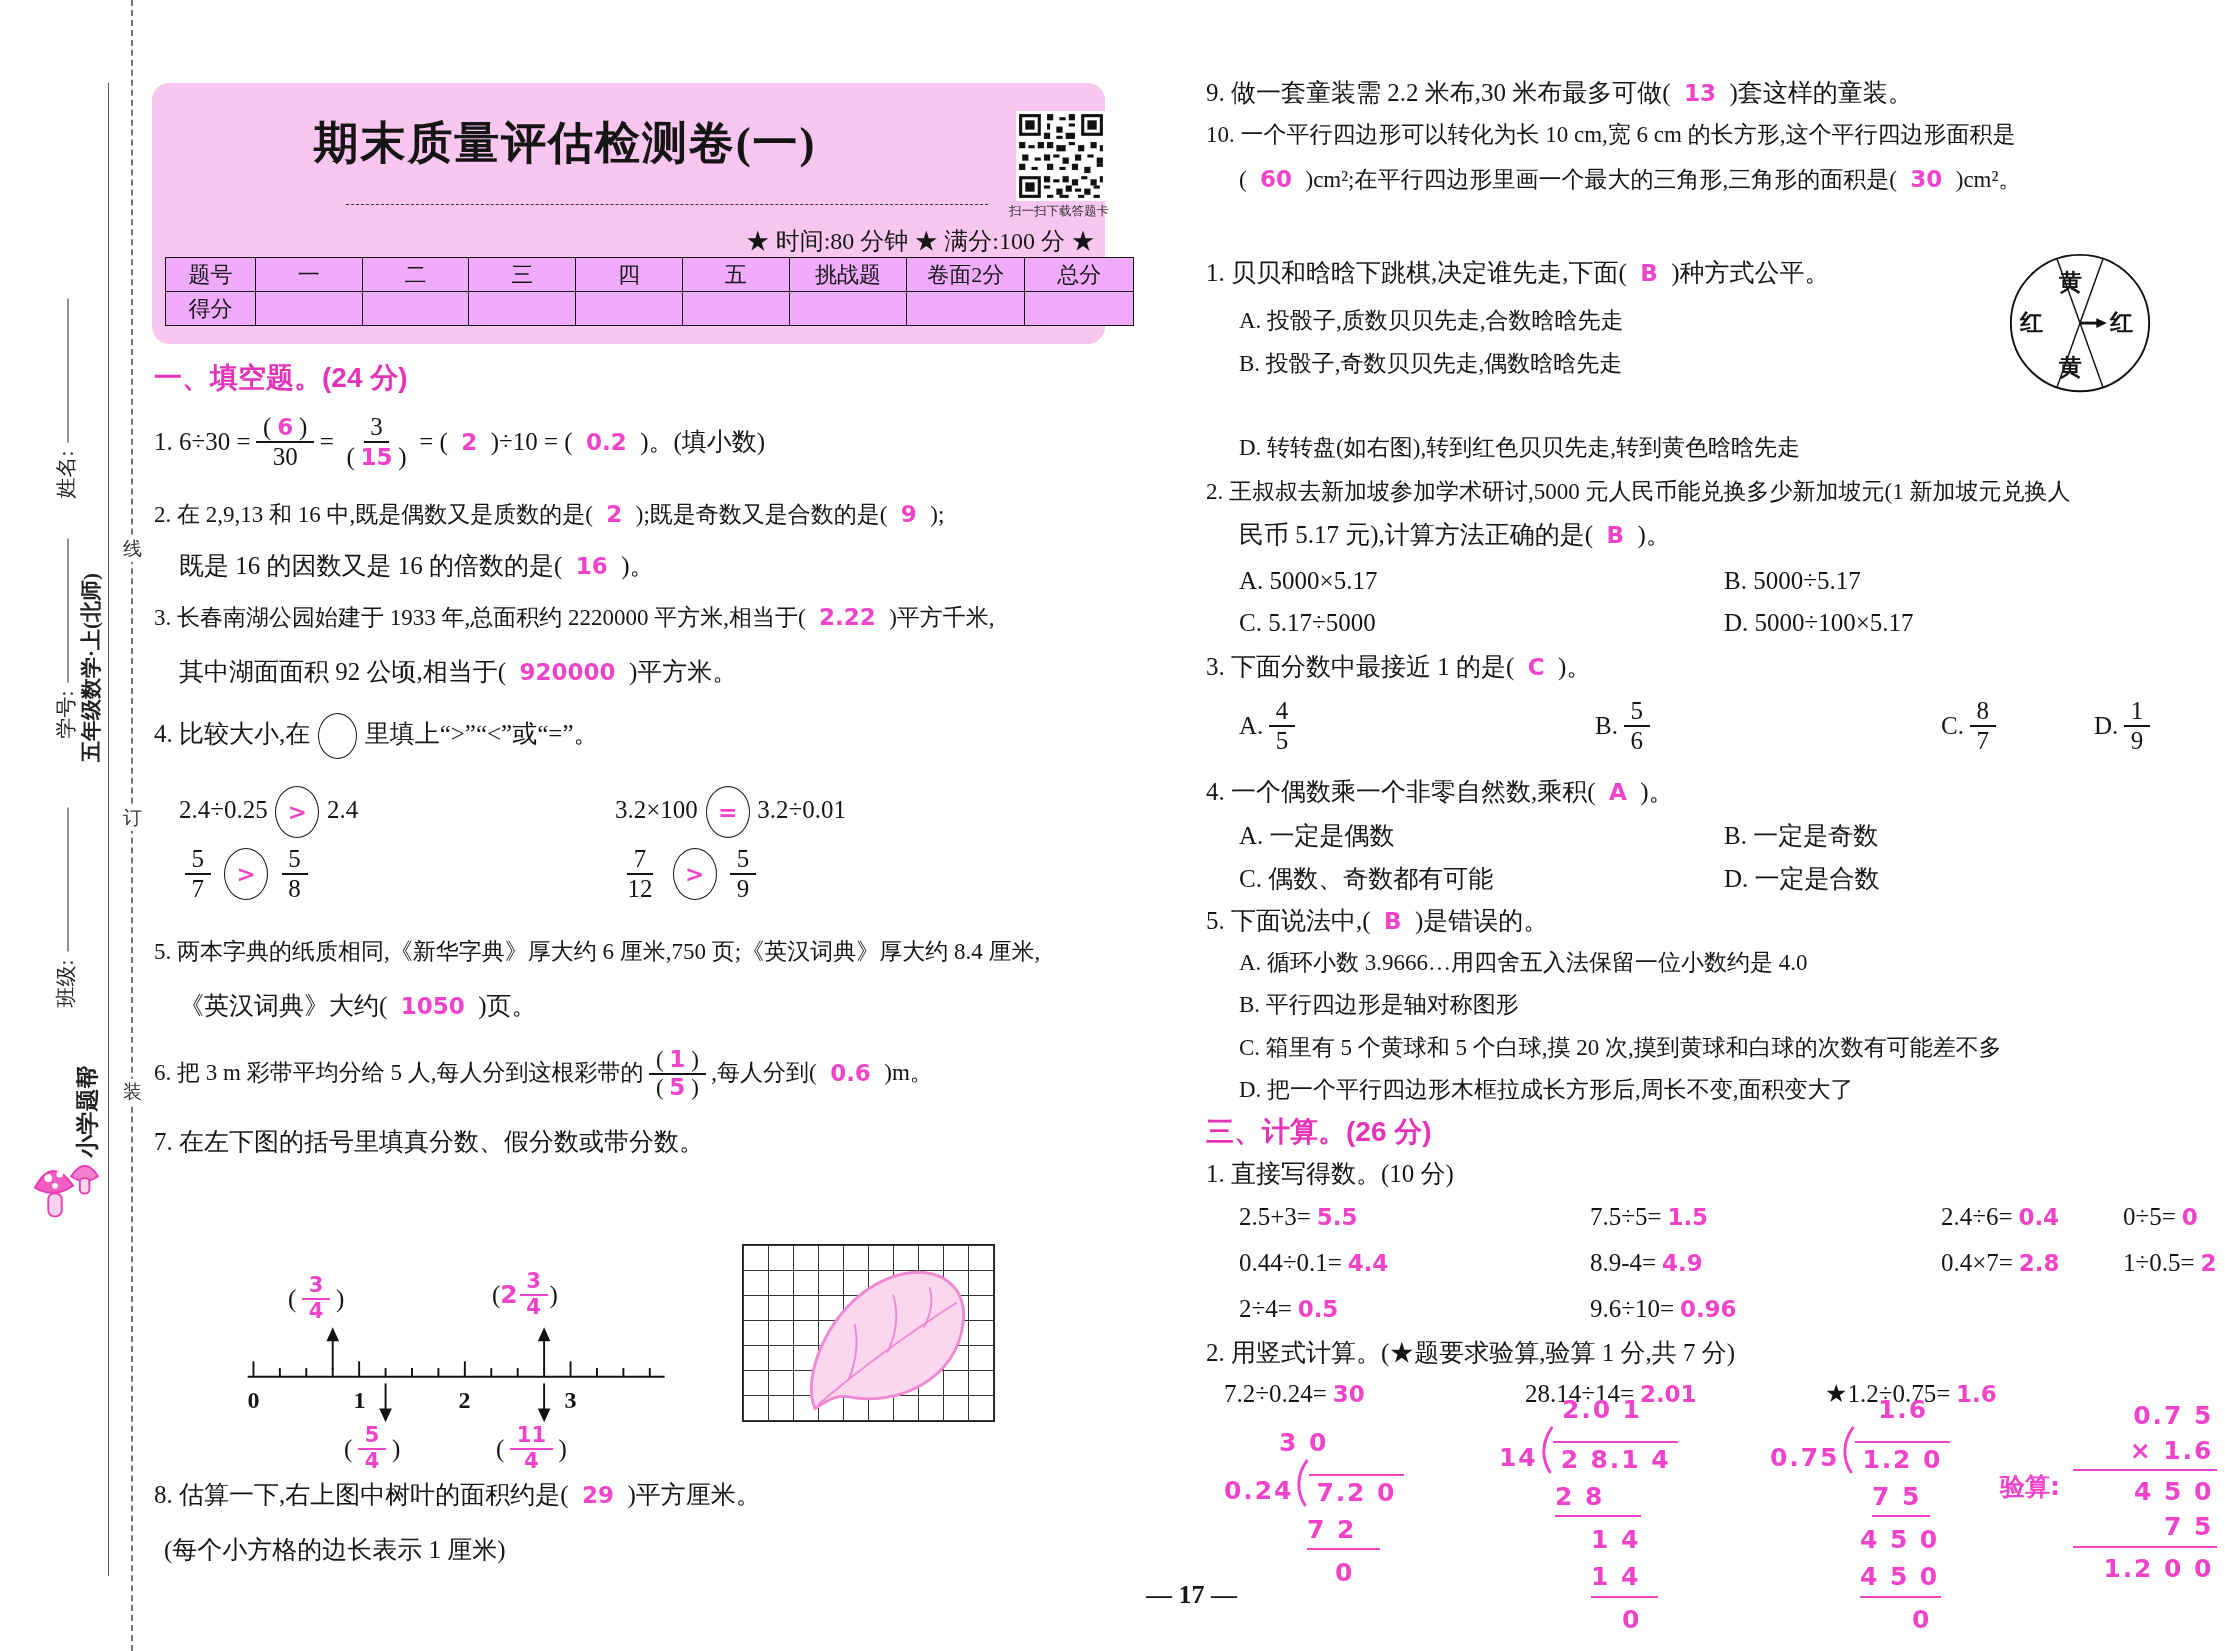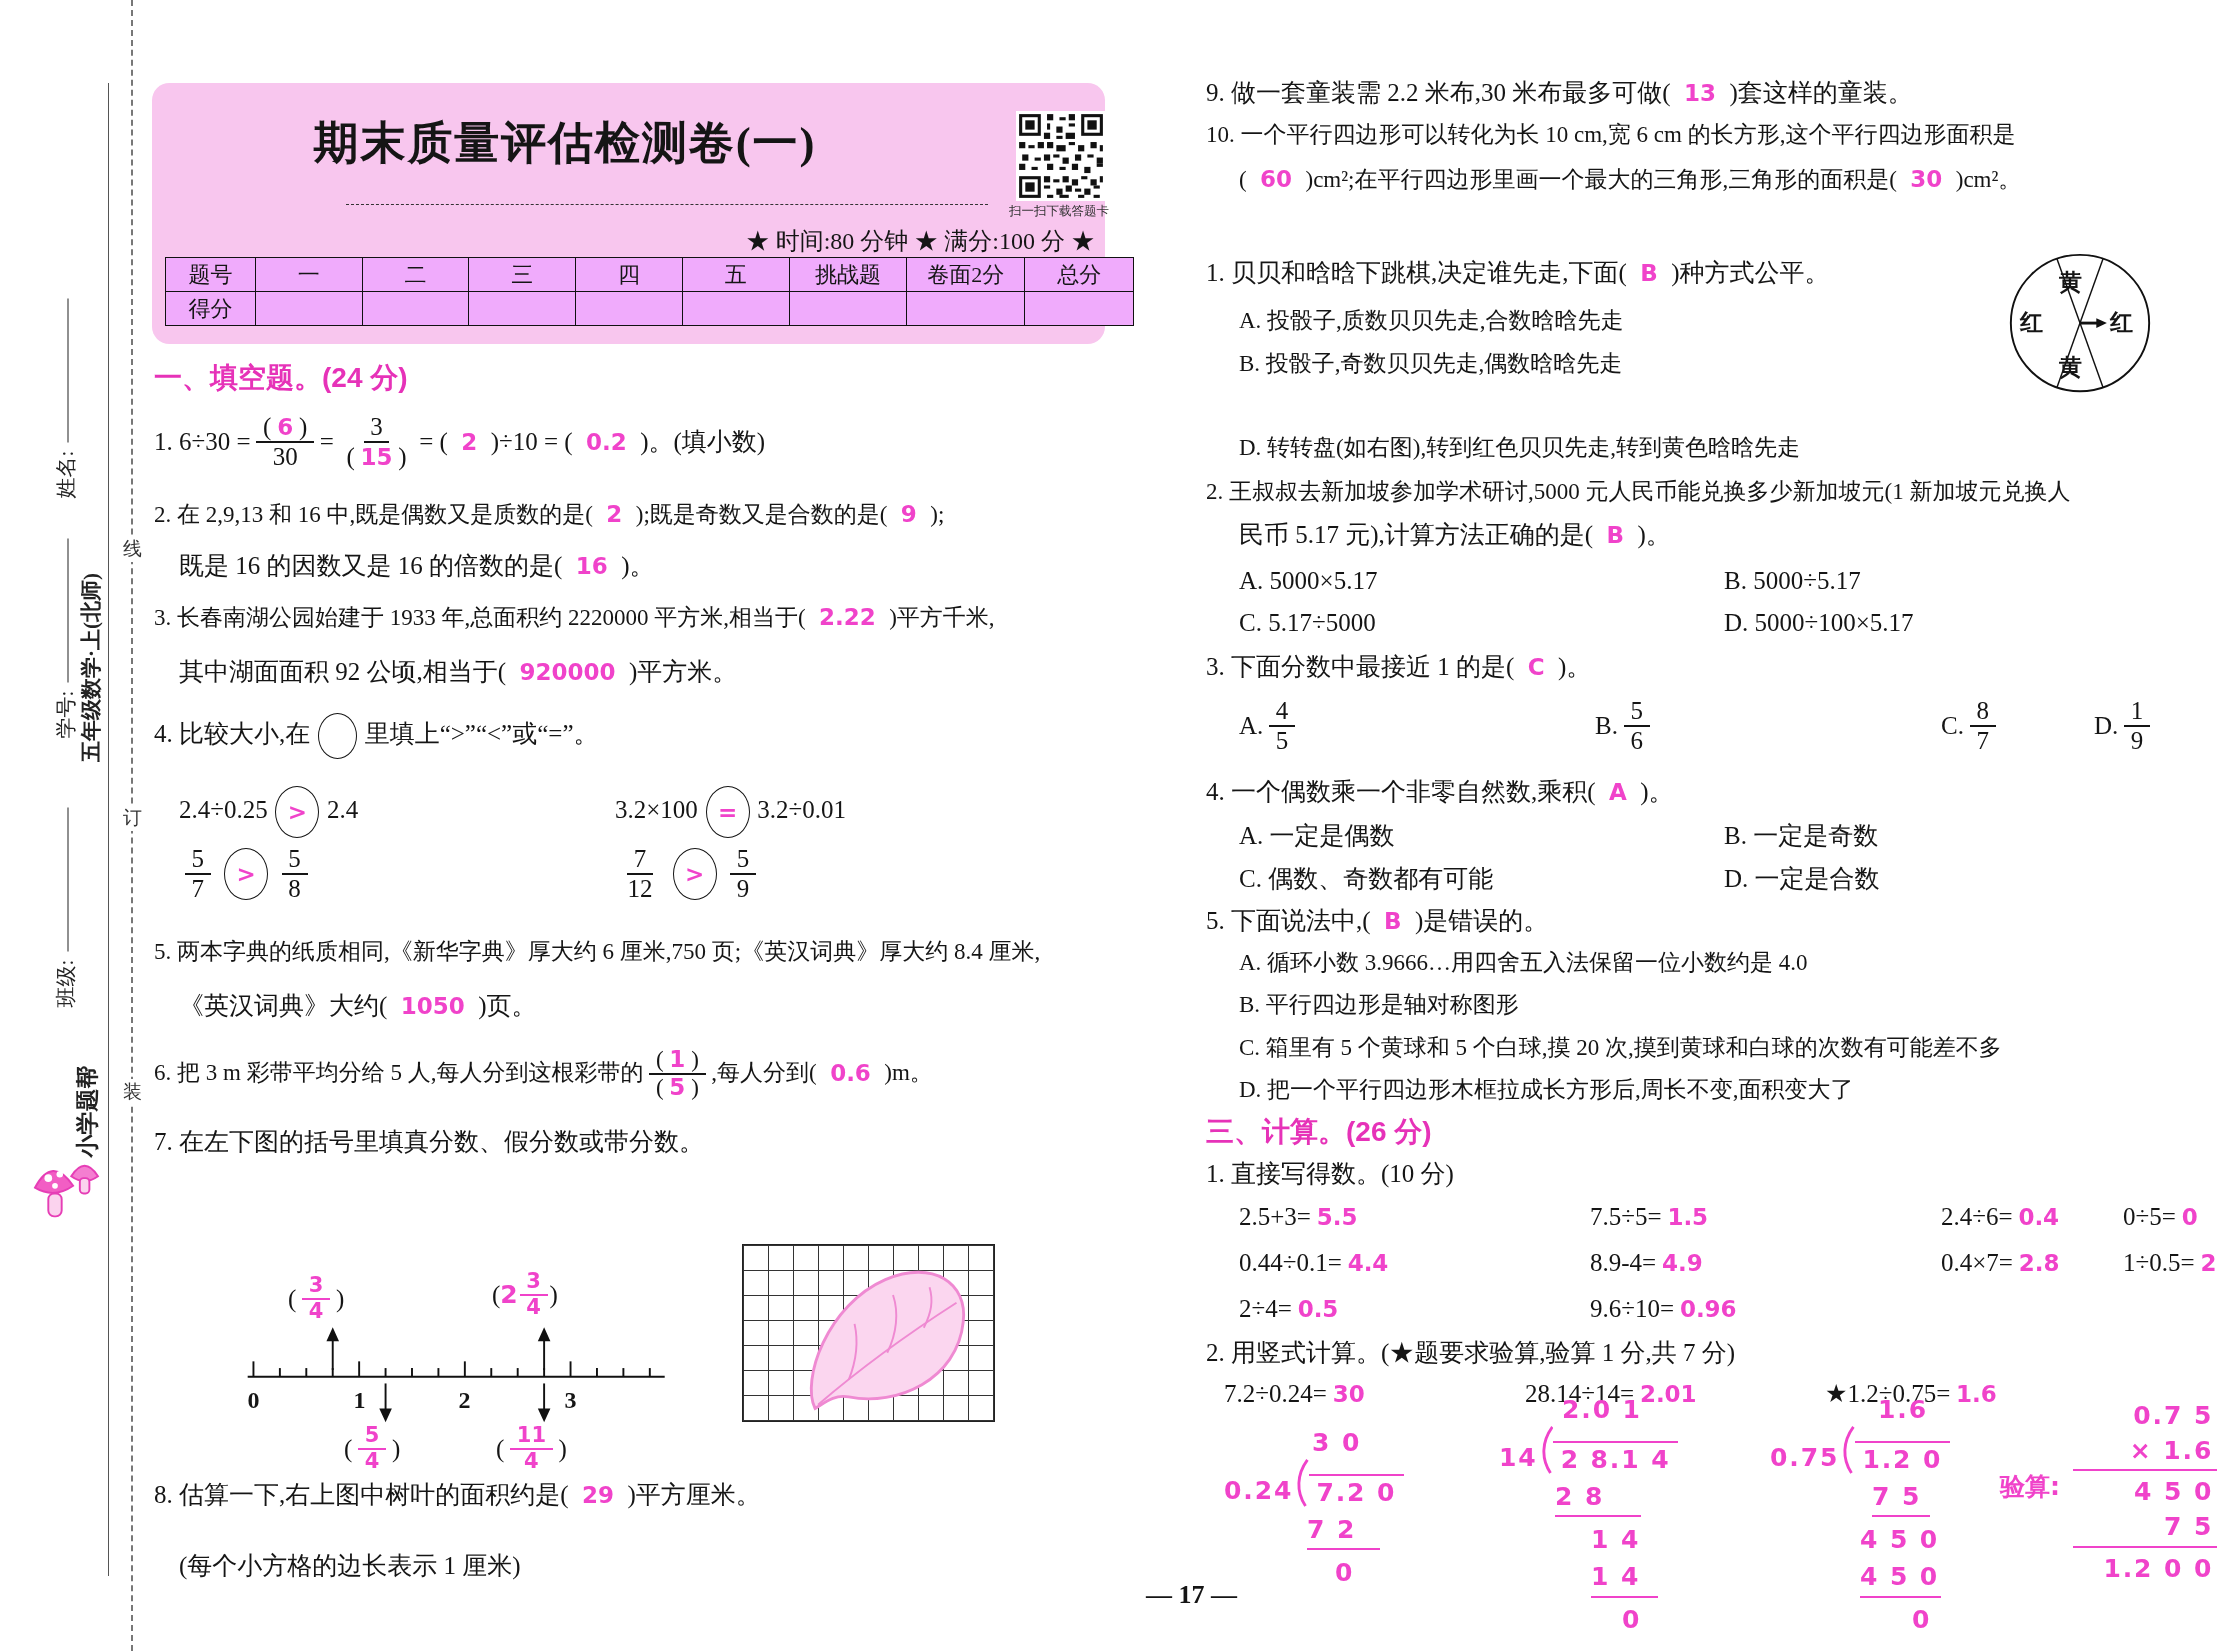--- a/index.html
+++ b/index.html
@@ -349,21 +349,21 @@
       <path d="M78 166 C 120 130 172 92 222 60" stroke="#ef8ad2" fill="none" stroke-width="2"></path>
       <path d="M110 140 C 118 120 120 100 116 82" stroke="#ef8ad2" fill="none" stroke-width="2"></path>
       <path d="M150 112 C 160 92 162 70 156 52" stroke="#ef8ad2" fill="none" stroke-width="2"></path>
       <path d="M188 86 C 196 70 198 58 194 44" stroke="#ef8ad2" fill="none" stroke-width="2"></path>
     </svg>
   </div>
 
   <div class="t" style="left:154px;top:1479px;">
     <span>8. 估算一下,右上图中树叶的面积约是(</span><span class="ans">29</span><span>)平方厘米。</span>
   </div>
-  <div class="t" style="left:179px;top:1534px;margin-top:16px;">(每个小方格的边长表示 1 厘米)</div>
+  <div class="t" style="left:164px;top:1534px;">(每个小方格的边长表示 1 厘米)</div>
 
   <div class="t" style="left:1206px;top:77px;">
     <span>9. 做一套童装需 2.2 米布,30 米布最多可做(</span><span class="ans">13</span><span>)套这样的童装。</span>
   </div>
   <div class="t fs24" style="left:1206px;top:121px;text-align:center;">10. 一个平行四边形可以转化为长 10 cm,宽 6 cm 的长方形,这个平行四边形面积是</div>
   <div class="t fs24" style="left:1239px;top:165px;">
     <span>(</span><span class="ans">60</span><span>)cm²;在平行四边形里画一个最大的三角形,三角形的面积是(</span><span class="ans">30</span><span>)cm²。</span>
   </div>
 
 
@@ -461,21 +461,21 @@
   <div class="t" style="left:1239px;top:1293px;"><span>2÷4=</span><span class="ans m6">0.5</span></div>
   <div class="t" style="left:1590px;top:1293px;"><span>9.6÷10=</span><span class="ans m6">0.96</span></div>
 
   <div class="t" style="left:1206px;top:1337px;">2. 用竖式计算。(★题要求验算,验算 1 分,共 7 分)</div>
 
   <div class="t" style="left:1224px;top:1378px;"><span>7.2÷0.24=</span><span class="ans m6">30</span></div>
   <div class="t" style="left:1525px;top:1378px;"><span>28.14÷14=</span><span class="ans m6">2.01</span></div>
   <div class="t" style="left:1825px;top:1378px;"><span>★1.2÷0.75=</span><span class="ans m6">1.6</span></div>
 
   <div class="ld" style="left:1224px;top:1428px;">
-    <div class="q" style="margin-left:88px;">3 0</div>
+    <div class="q" style="margin-left:55px;">3 0</div>
     <div class="top">
       <span class="dv">0.24</span>
       <svg width="15.4" height="48" viewBox="0 0 16 50">
           <path d="M15 1 C 4 16 3 34 13 49" fill="none" stroke="#f043ca" stroke-width="3"></path>
         </svg>
       <span class="dd">7.2 0</span>
     </div>
     <div class="s u" style="margin-left:83px;width:73px;">7 2</div>
     <div class="s" style="margin-left:111px;">0</div>
   </div>

